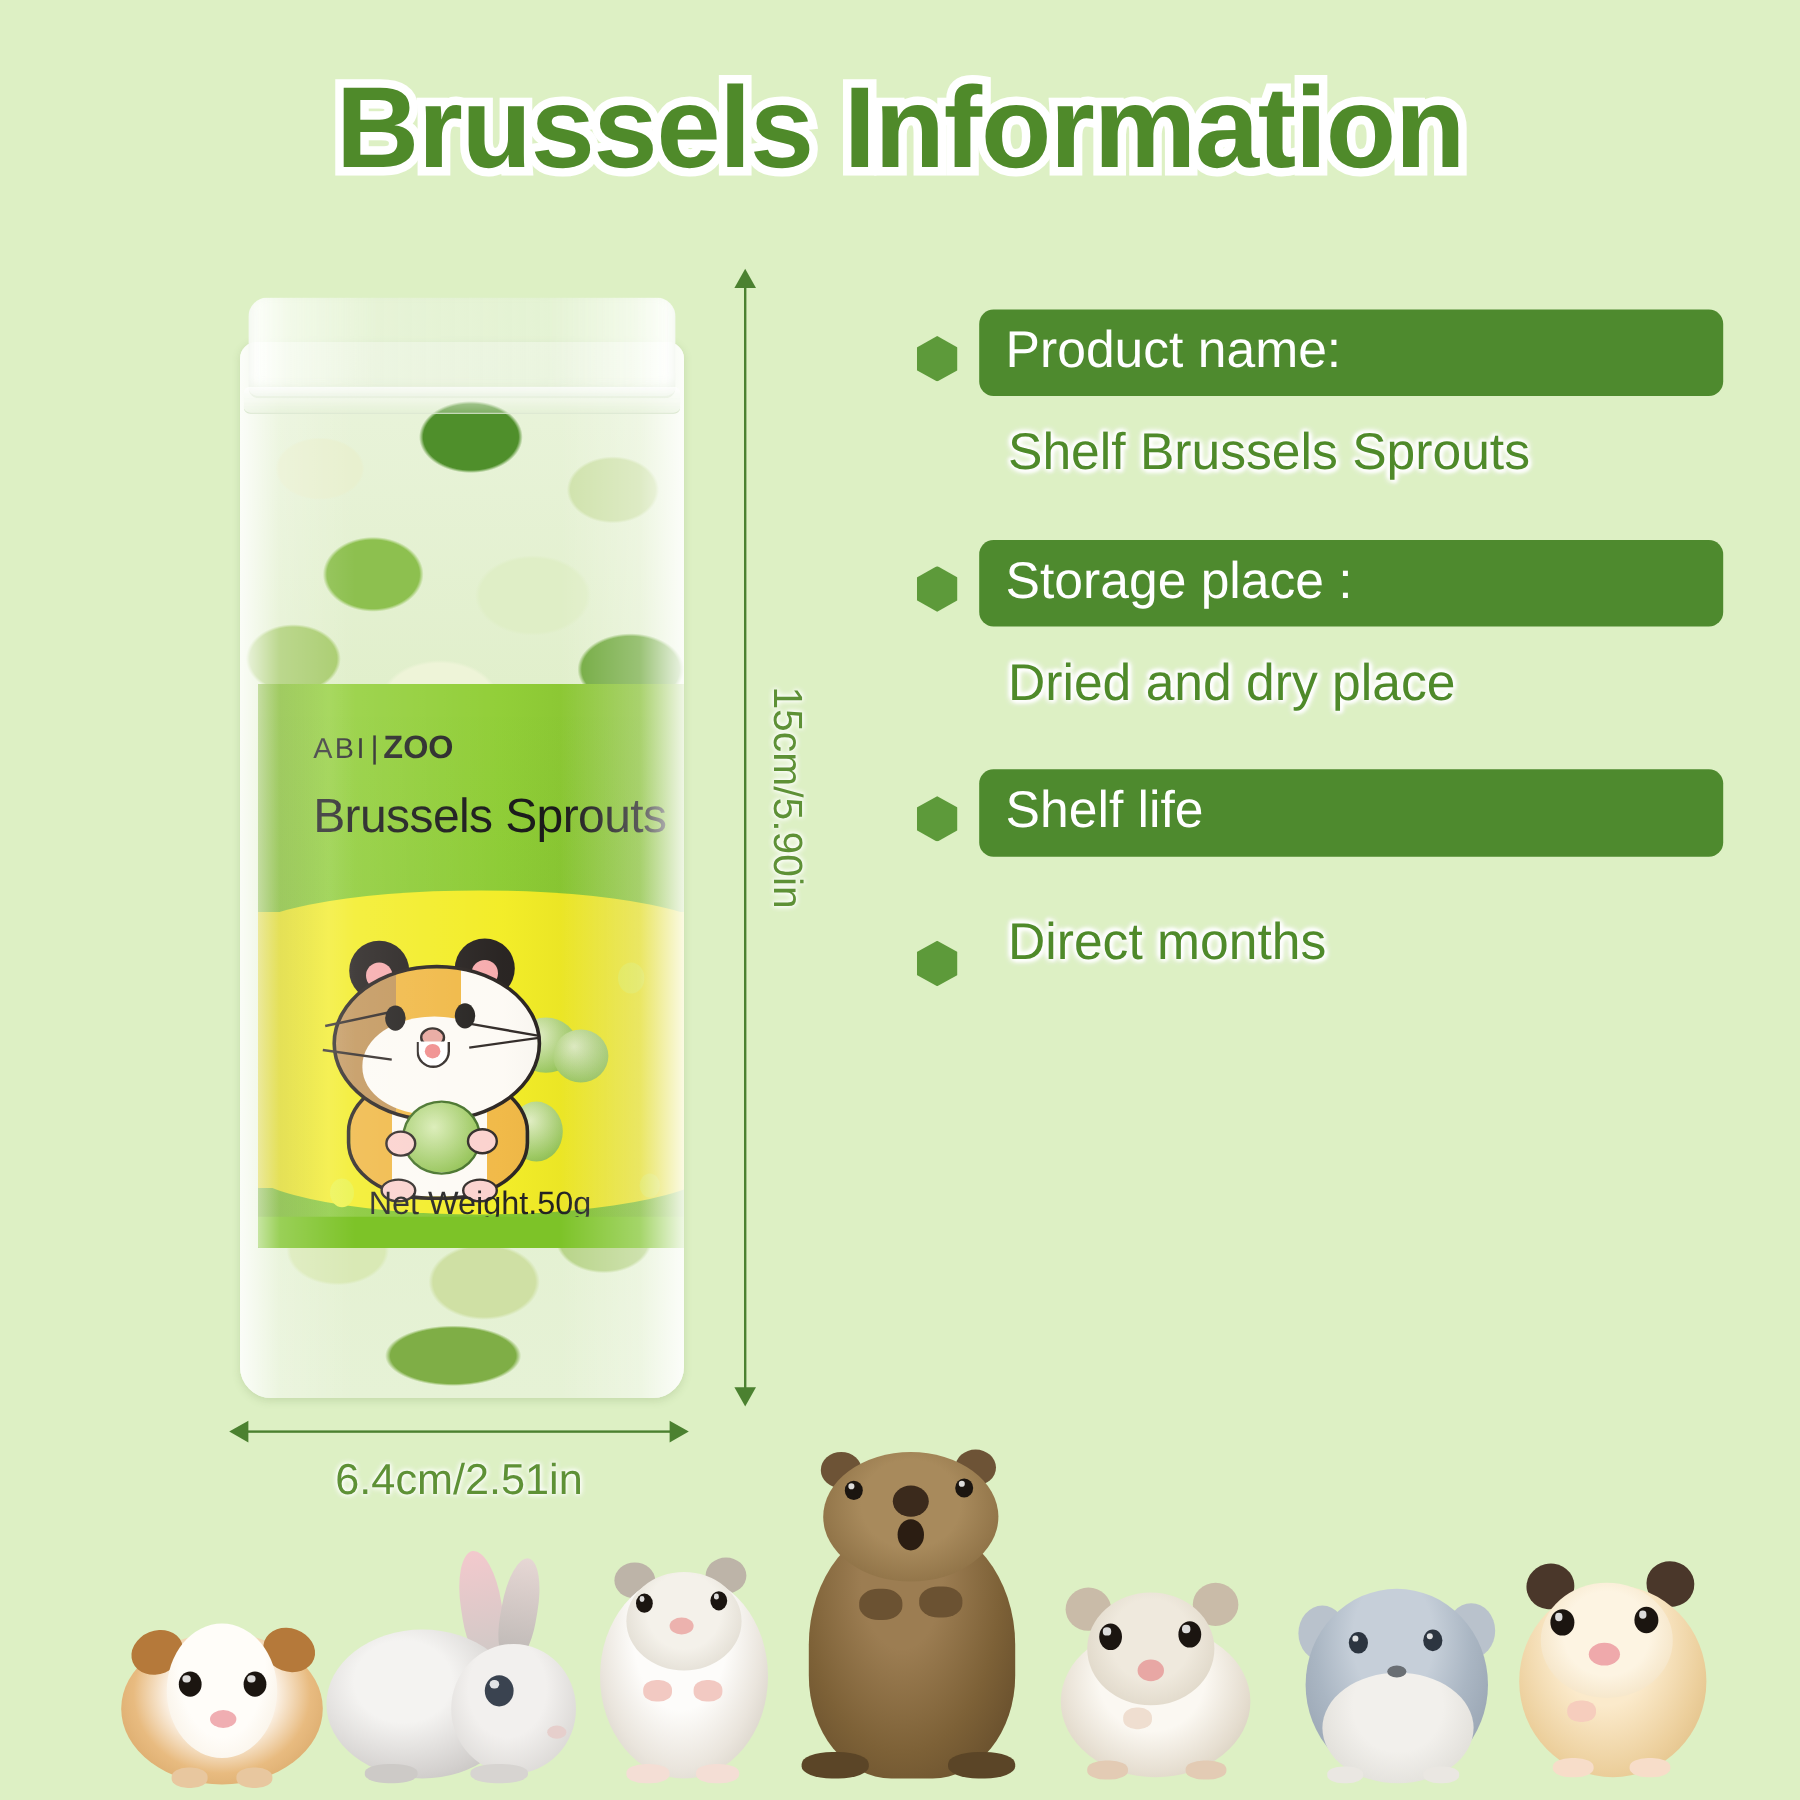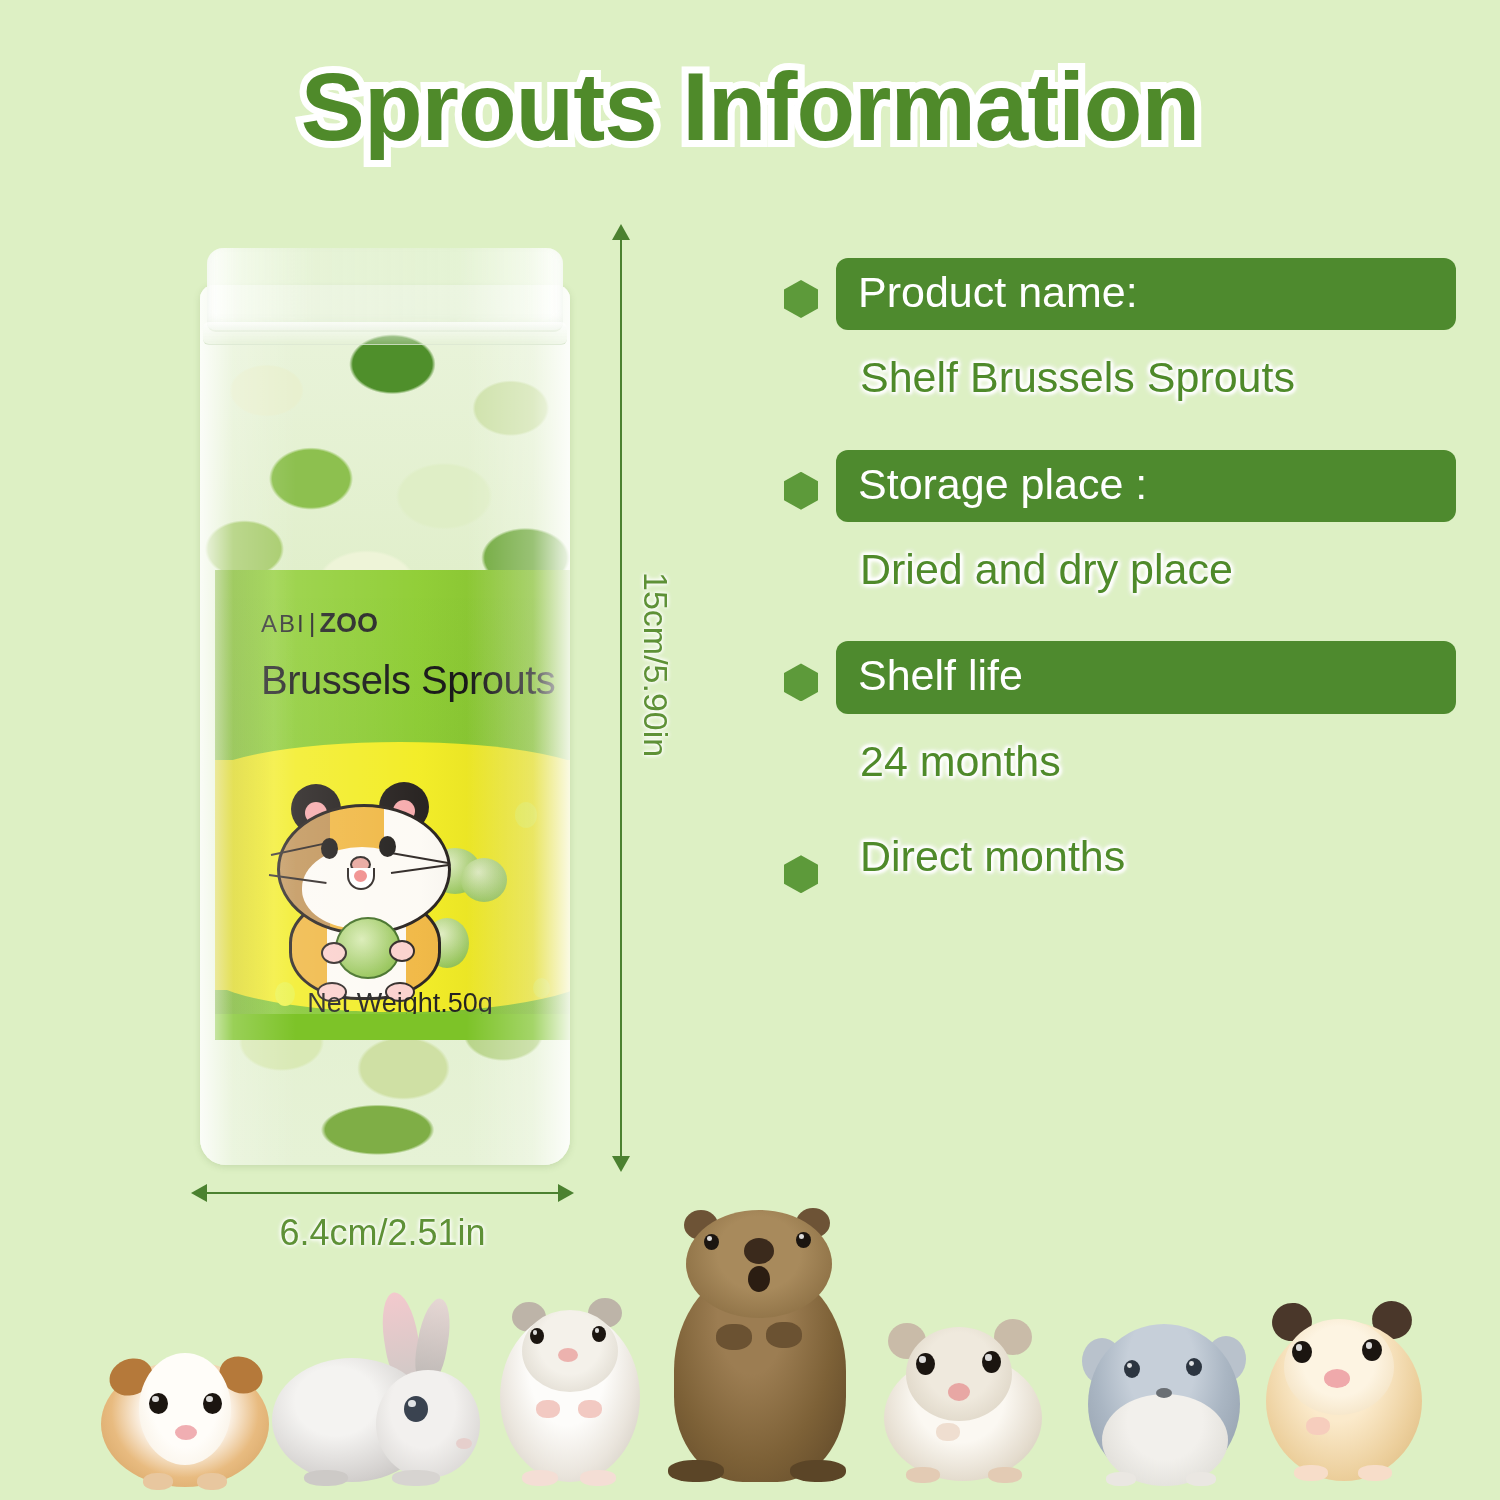--- a/index.html
+++ b/index.html
@@ -198,21 +198,21 @@
   .dim-h .ah{position:absolute;top:-8px;width:0;height:0;border-top:9px solid transparent;border-bottom:9px solid transparent;}
   .dim-h .ah.left{left:-14px;border-right:16px solid #4b8130;}
   .dim-h .ah.right{right:-14px;border-left:16px solid #4b8130;}
   .dim-h-label{
     position:absolute;left:205px;top:1212px;width:355px;text-align:center;
     font-size:36px;color:#5e9136;
     text-shadow:0 0 5px #fff,0 0 5px #fff,0 0 3px #fff;
   }
 
   
-  #info-panel{position:absolute;left:776px;top:258px;width:680px;}
+  #info-panel{position:absolute;left:756px;top:258px;width:680px;}
   .info-row{position:relative;margin-bottom:48px;}
   .hex{
     position:absolute;left:8px;top:22px;width:34px;height:38px;
     background:#5d9a3a;
     clip-path:polygon(50% 0%,100% 25%,100% 75%,50% 100%,0% 75%,0% 25%);
   }
   .pill{
     margin-left:60px;
     background:#4e8a2e;
     border-radius:12px;
@@ -244,21 +244,21 @@
   .eye{position:absolute;border-radius:50%;background:#1b1510;}
   .eye:after{content:"";position:absolute;left:18%;top:14%;width:34%;height:30%;border-radius:50%;background:rgba(255,255,255,.85);}
   .ear{position:absolute;border-radius:50%;}
   .nose{position:absolute;border-radius:50%;}
   .paw{position:absolute;border-radius:45%;}
 </style>
 </head>
 <body>
 
 <div id="title-wrap">
-  <span id="page-title">Sprouts Information</span>
+  <span id="page-title">Brussels Information</span>
 </div>
 
 <div id="jar-area">
 
   <div class="jar-body">
     <div class="sprouts"></div>
 
     <div class="jar-label">
       <div class="brand">
         <span class="abi">ABI</span>
@@ -342,21 +342,20 @@
 
   <div class="info-row">
     <div class="hex"></div>
     <div class="pill">Storage place :</div>
     <div class="detail">Dried and dry place</div>
   </div>
 
   <div class="info-row">
     <div class="hex"></div>
     <div class="pill">Shelf life</div>
-    <div class="detail">24 months</div>
   </div>
 
   <div class="info-row">
     <div class="hex"></div>
     <div class="detail">Direct months</div>
   </div>
 
 </div>
 
 <div id="animals">

